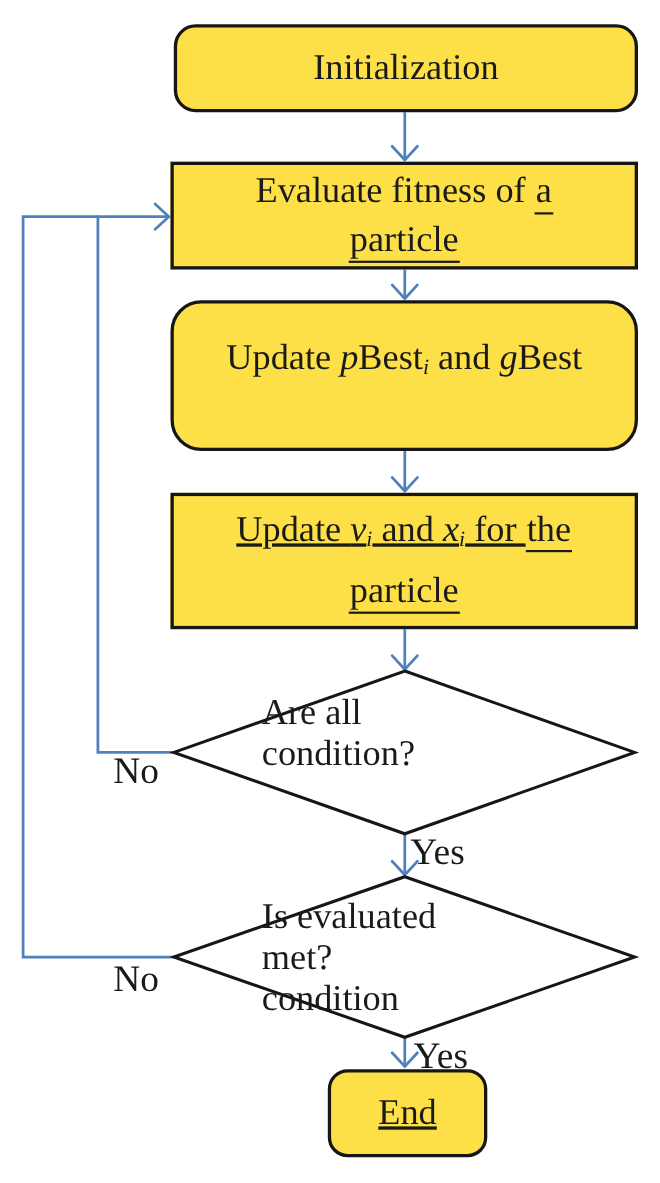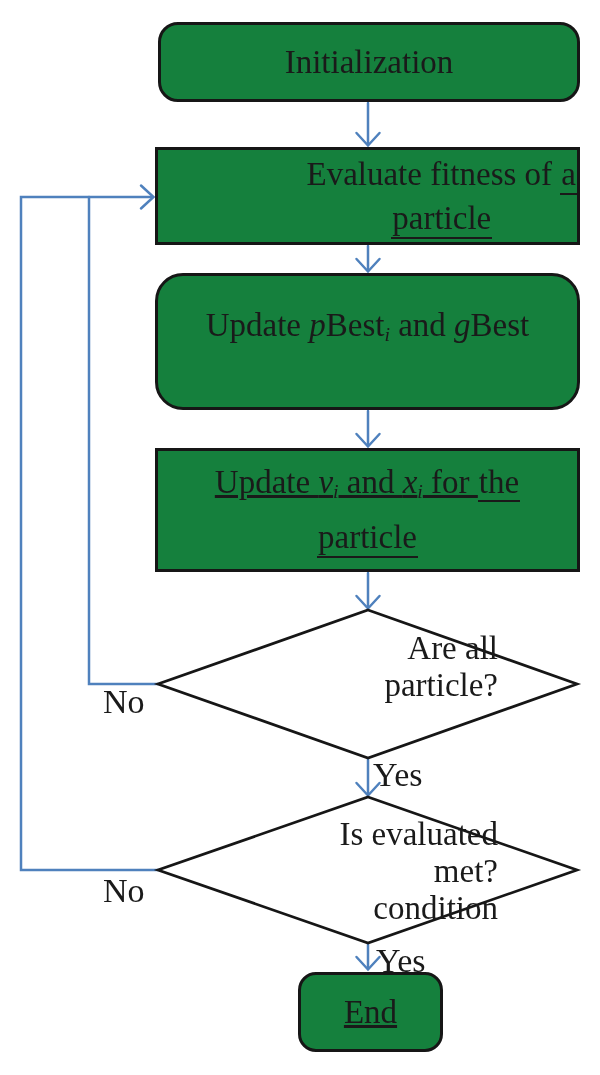--- a/index.html
+++ b/index.html
@@ -35,32 +35,32 @@
   }
   .d {
     stroke: var(--outline);
     stroke-width: 2.75;
     fill: #ffffff;
     stroke-linejoin: miter;
   }
   .node {
     position: absolute;
     border: 3px solid var(--outline);
-    background: #15803d;
+    background: #fde047;
     display: flex;
     align-items: center;
     justify-content: center;
     text-align: center;
     font-size: 33px;
     line-height: 44px;
   }
   .rounded { border-radius: 20px; }
   .label-block {
     position: absolute;
-    text-align: right;
+    text-align: left;
     font-size: 33px;
   }
   .edge-label {
     position: absolute;
     font-size: 34px;
     line-height: 36px;
     white-space: nowrap;
   }
   .it { font-style: italic; }
   .sub {
@@ -119,41 +119,41 @@
     </g>
 
     <polygon class="d" points="368,610 577,684 368,758 158,684"></polygon>
     <polygon class="d" points="368,797 577,870 368,943 158,870"></polygon>
   </svg>
 
   <div class="node rounded" id="box-start" style="left:158px; top:22px; width:422px; height:80px;">
     <span>Initialization</span>
   </div>
 
-  <div class="node" id="box-evaluate" style="left:155px; top:147px; width:425px; height:98px;justify-content:flex-end;">
+  <div class="node" id="box-evaluate" style="left:155px; top:147px; width:425px; height:98px;">
     <div>
       <div><span>Evaluate fitness of</span> <span class="u">a</span></div>
       <div><span class="u">particle</span></div>
     </div>
   </div>
 
   <div class="node" id="box-update-best" style="left:155px; top:273px; width:425px; height:137px;">
     <div><span>Update </span><span class="it">p</span><span>Best</span><span class="sub">i</span><span> and </span><span class="it">g</span><span>Best</span></div>
   </div>
 
   <div class="node" id="box-update-vx" style="left:155px; top:448px; width:425px; height:124px;text-decoration:underline;">
     <div>
       <div><span>Update </span><span class="it">v</span><span class="sub">i</span><span> and </span><span class="it">x</span><span class="sub">i</span><span> for </span> <span class="u">the</span></div>
       <div><span class="u">particle</span></div>
     </div>
   </div>
 
   <div class="label-block diamond-label" style="left:238px; top:630px; width:260px;">
     <div>Are all</div>
-    <div>particle?</div>
+    <div>condition?</div>
   </div>
 
   <div class="label-block diamond-label" style="left:238px; top:816px; width:260px;">
     <div>Is evaluated</div>
     <div>met?</div>
     <div>condition</div>
   </div>
 
   <div class="edge-label" style="left:103px; top:684px;">No</div>
   <div class="edge-label" style="left:373px; top:757px;">Yes</div>

